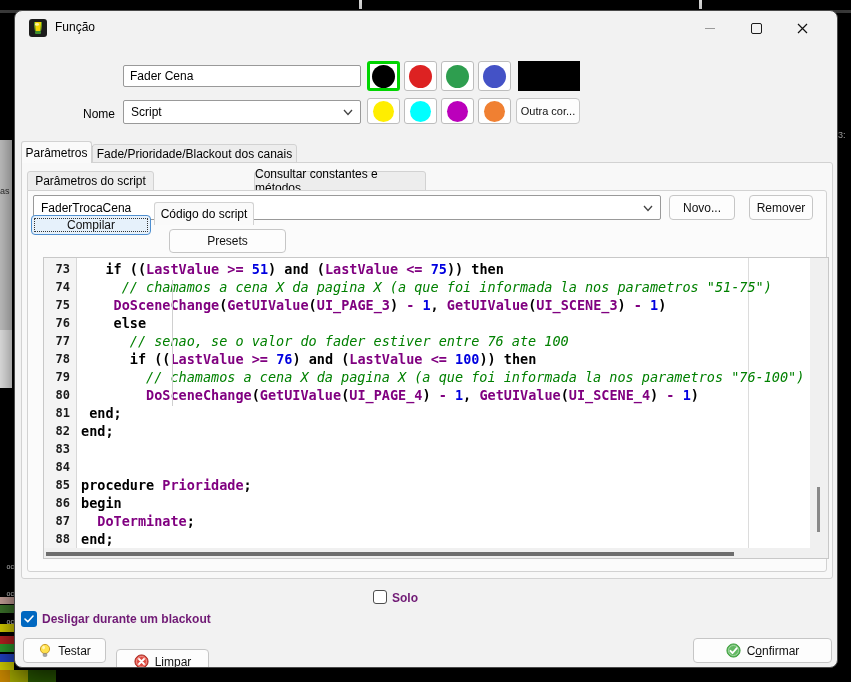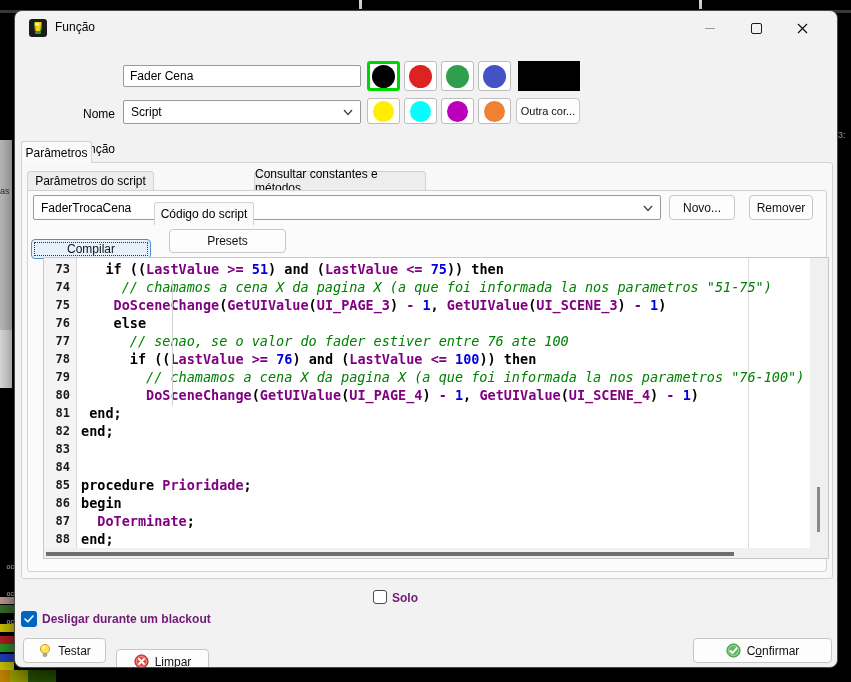--- a/index.html
+++ b/index.html
@@ -64,21 +64,21 @@
   .t-in1{left:12px;top:160px;width:127px;height:20px;text-align:center;}
   .t-in2{left:139px;top:157px;width:100px;height:23px;margin-top:34px;}
   .t-in3{left:239px;top:160px;width:172px;height:20px;}
   .page-inner{position:absolute;left:12px;top:179px;width:800px;height:382px;background:#fbfbfb;
               border:1px solid #d2d2d2;border-radius:0 3px 3px 3px;box-sizing:border-box;}
 
   
   .combo-script{left:18px;top:184px;width:628px;height:25px;}
   .btn-novo{left:654px;top:184px;width:66px;height:25px;}
   .btn-remover{left:734px;top:184px;width:64px;height:25px;}
-  .btn-compilar{left:16px;top:228px;width:120px;height:20px;background:#e6f1fb;border:1px solid #4f8fd0;
+  .btn-compilar{left:16px;top:204px;width:120px;height:20px;background:#e6f1fb;border:1px solid #4f8fd0;
                 outline:1px dotted #333;outline-offset:-4px;}
   .btn-presets{left:154px;top:218px;width:117px;height:24px;}
 
   
   .editor{position:absolute;left:28px;top:246px;width:786px;height:302px;background:#f0f0f0;
           border:1px solid #c8c8c8;box-sizing:border-box;overflow:hidden;}
   .gutter{position:absolute;left:0;top:0;width:32px;height:290px;background:#f4f4f4;border-right:1px solid #d8d8d8;}
   .code-area{position:absolute;left:33px;top:0;width:733px;height:290px;background:#fff;overflow:hidden;}
   .margin-line{position:absolute;left:671px;top:0;width:1px;height:290px;background:#dcdcdc;}
   .indent-guide{position:absolute;left:95px;top:22px;width:1px;height:126px;background:#d0d0d0;z-index:3;}
@@ -192,20 +192,23 @@
         </div>
       </div>
     <div class="color-preview" id="color-preview" style="background: rgb(0, 0, 0);"></div>
     <div class="btn btn-outracor">
       <span>Outra cor...</span>
     </div>
 
     <div class="tab on t-out1">
         <span>Parâmetros</span>
       </div>
+    <div class="tab off t-out2">
+        <span>Fade/Prioridade/Blackout dos canais</span>
+      </div>
     <div class="page-outer"></div>
 
     <div class="tab off t-in1">
         <span>Parâmetros do script</span>
       </div>
     <div class="tab on t-in2">
         <span>Código do script</span>
       </div>
     <div class="tab off t-in3">
         <span>Consultar constantes e métodos</span>

